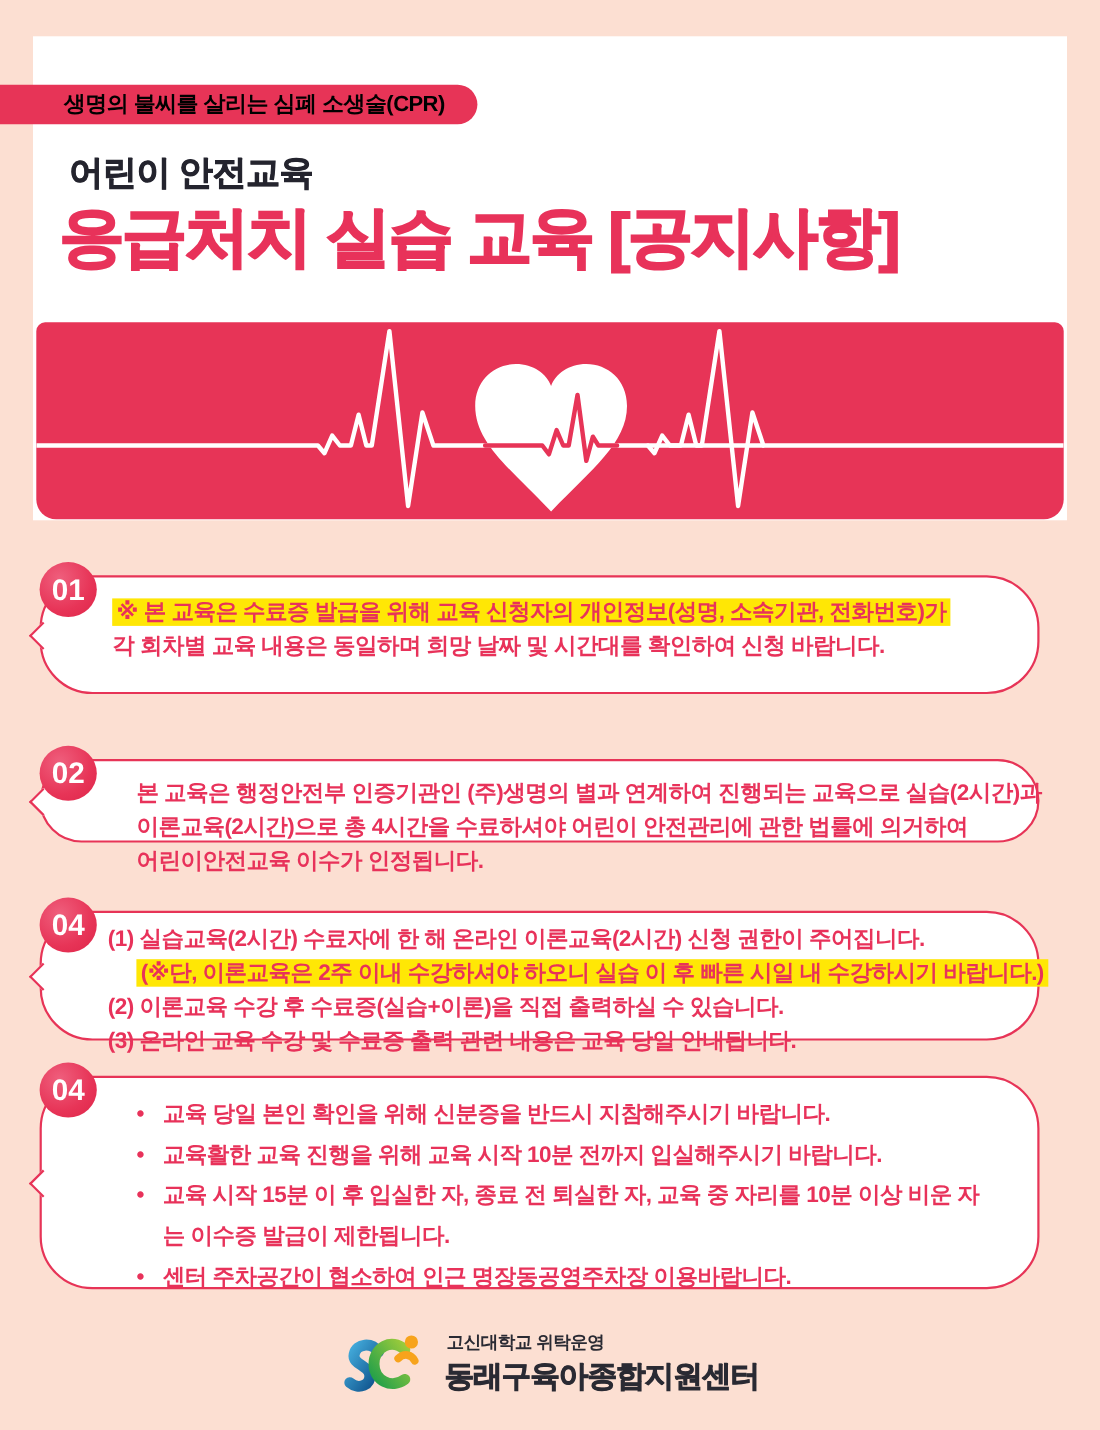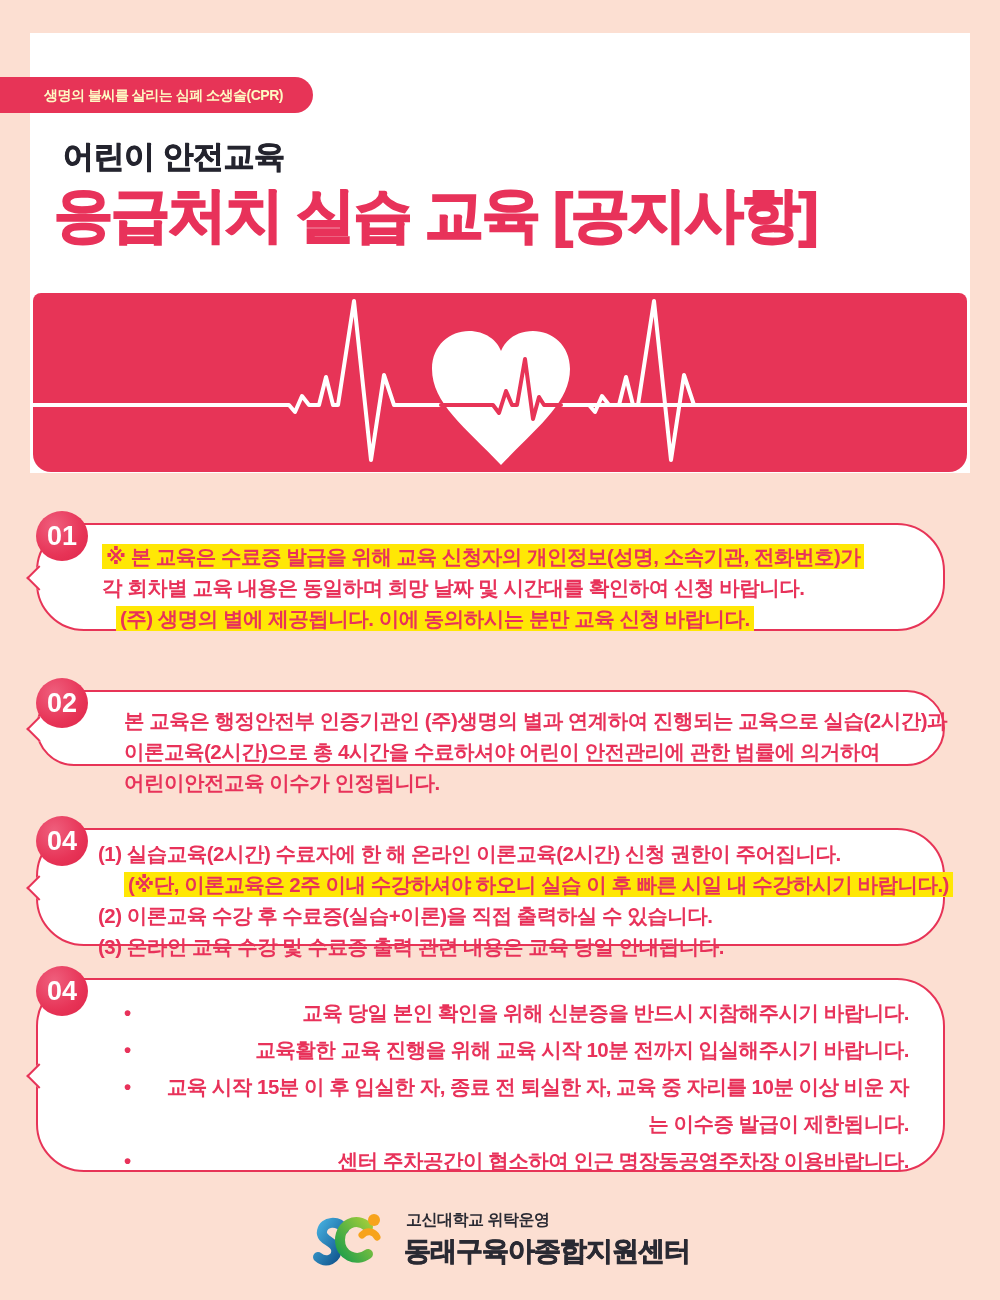--- a/index.html
+++ b/index.html
@@ -6,22 +6,22 @@
   body{
     width:1000px;height:1300px;position:relative;overflow:hidden;
     background:#fcdfd2;
     font-family:"Liberation Sans","DejaVu Sans",sans-serif;
   }
   
   .card{position:absolute;left:30px;top:33px;width:940px;height:440px;background:#ffffff;}
   
   .pill{
     position:absolute;left:0;top:77px;height:36px;line-height:36px;
-    padding:0 30px 0 44px;background:#e73457;color:#fef9c3;
-    font-size:14px;font-weight:bold;letter-spacing:-0.5px;
+    padding:0 30px 0 58px;background:#e73457;color:#000000;
+    font-size:20px;font-weight:bold;letter-spacing:-0.5px;
     border-radius:0 18px 18px 0;z-index:3;
   }
   .subtitle{
     position:absolute;left:63px;top:136px;font-size:31px;font-weight:700;
     color:#24242e;letter-spacing:-0.5px;-webkit-text-stroke:0.8px #24242e;
   }
   .title{
     position:absolute;left:54px;top:176px;font-size:59px;font-weight:900;
     color:#e8325a;letter-spacing:-2px;-webkit-text-stroke:2px #e8325a;white-space:nowrap;
   }
@@ -53,21 +53,21 @@
   .lines{position:relative;z-index:1;}
   .line{margin:0;line-height:31px;white-space:nowrap;}
   .hl{background:#ffe705;color:inherit;padding:1px 4px;}
   .indent1{margin-left:14px;}
   .indent2{margin-left:26px;}
   
   .s1 .lines{padding:16px 30px 0 64px;}
   .s2 .lines{padding:13px 30px 0 86px;}
   .s3 .lines{padding:8px 30px 0 60px;}
   .s4 .lines{padding:14px 34px 0 86px;}
-  .bullet{position:relative;margin:0;padding-left:24px;line-height:37px;white-space:normal;text-align:right;}
+  .bullet{position:relative;margin:0;padding-left:24px;line-height:37px;white-space:normal;}
   .bullet::before{content:"\2022";position:absolute;left:0;top:0;}
   
   .footer{
     position:absolute;left:0;top:1210px;width:100%;
     display:flex;align-items:center;justify-content:center;gap:14px;
   }
   .org{color:#2a2a33;}
   .org-small{font-size:16px;font-weight:800;letter-spacing:-0.5px;margin:0 0 2px 2px;}
   .org-large{font-size:27px;font-weight:800;letter-spacing:-1px;-webkit-text-stroke:0.8px #2a2a33;margin:0;}
 </style>
@@ -97,21 +97,20 @@
   </div>
 </div>
 
 <div class="sec s1" style="top:523px;height:108px;">
   <div class="badge">01</div>
   <div class="box">
     <div class="tail"></div>
     <div class="lines">
       <p class="line"><span class="hl">※ 본 교육은 수료증 발급을 위해 교육 신청자의 개인정보(성명, 소속기관, 전화번호)가</span></p>
       <p class="line"><span>각 회차별 교육 내용은 동일하며 희망 날짜 및 시간대를 확인하여 신청 바랍니다.</span></p>
-      <p class="line indent1"><span class="hl">(주) 생명의 별에 제공됩니다. 이에 동의하시는 분만 교육 신청 바랍니다.</span></p>
     </div>
   </div>
 </div>
 
 <div class="sec s2" style="top:690px;height:76px;">
   <div class="badge">02</div>
   <div class="box">
     <div class="tail"></div>
     <div class="lines">
       <p class="line"><span>본 교육은 행정안전부 인증기관인 (주)생명의 별과 연계하여 진행되는 교육으로 실습(2시간)과</span></p>

